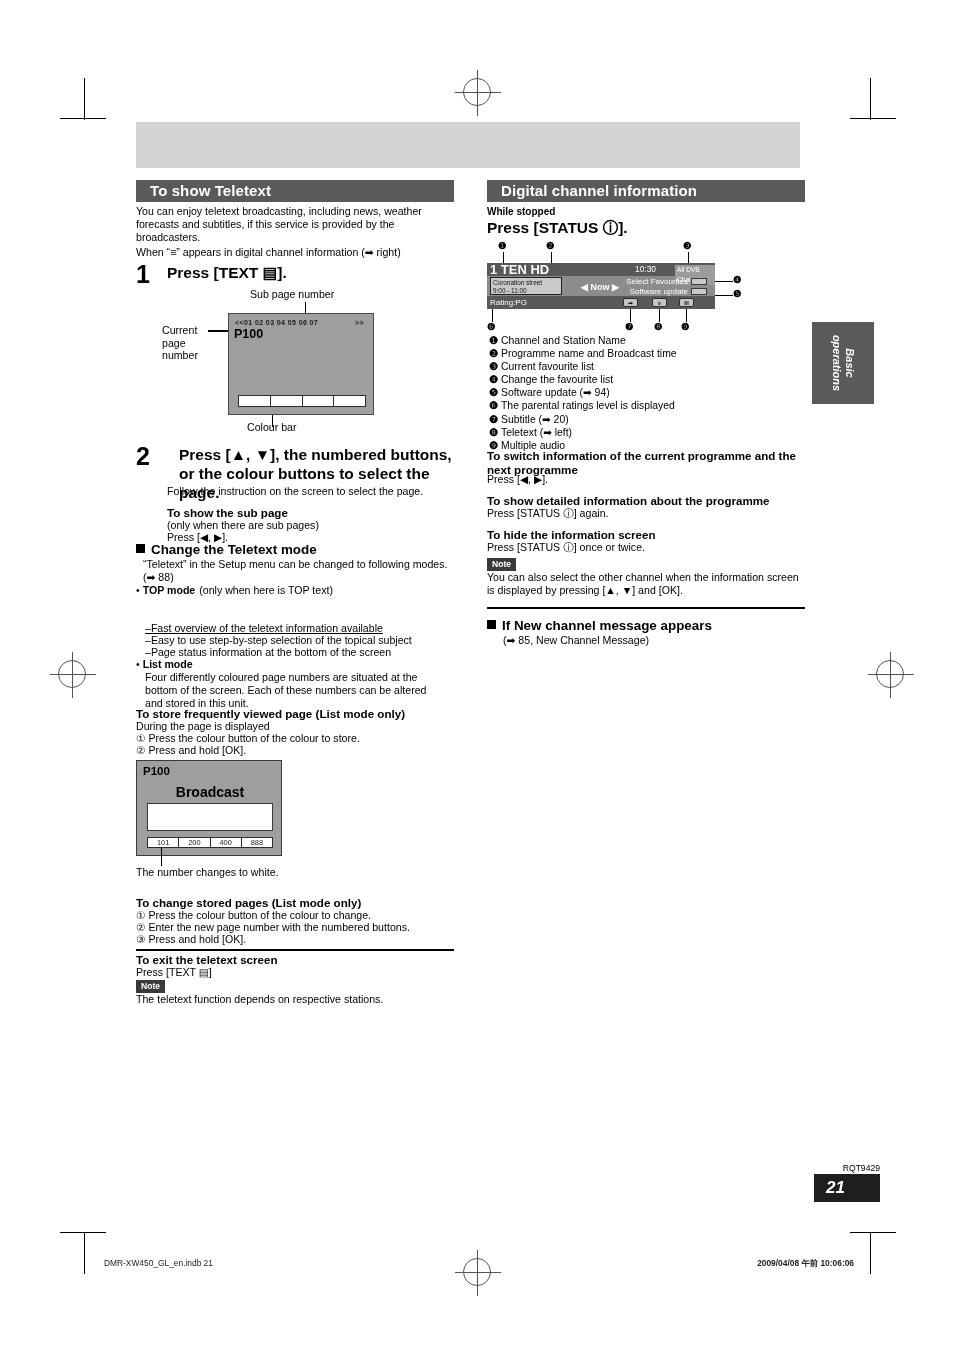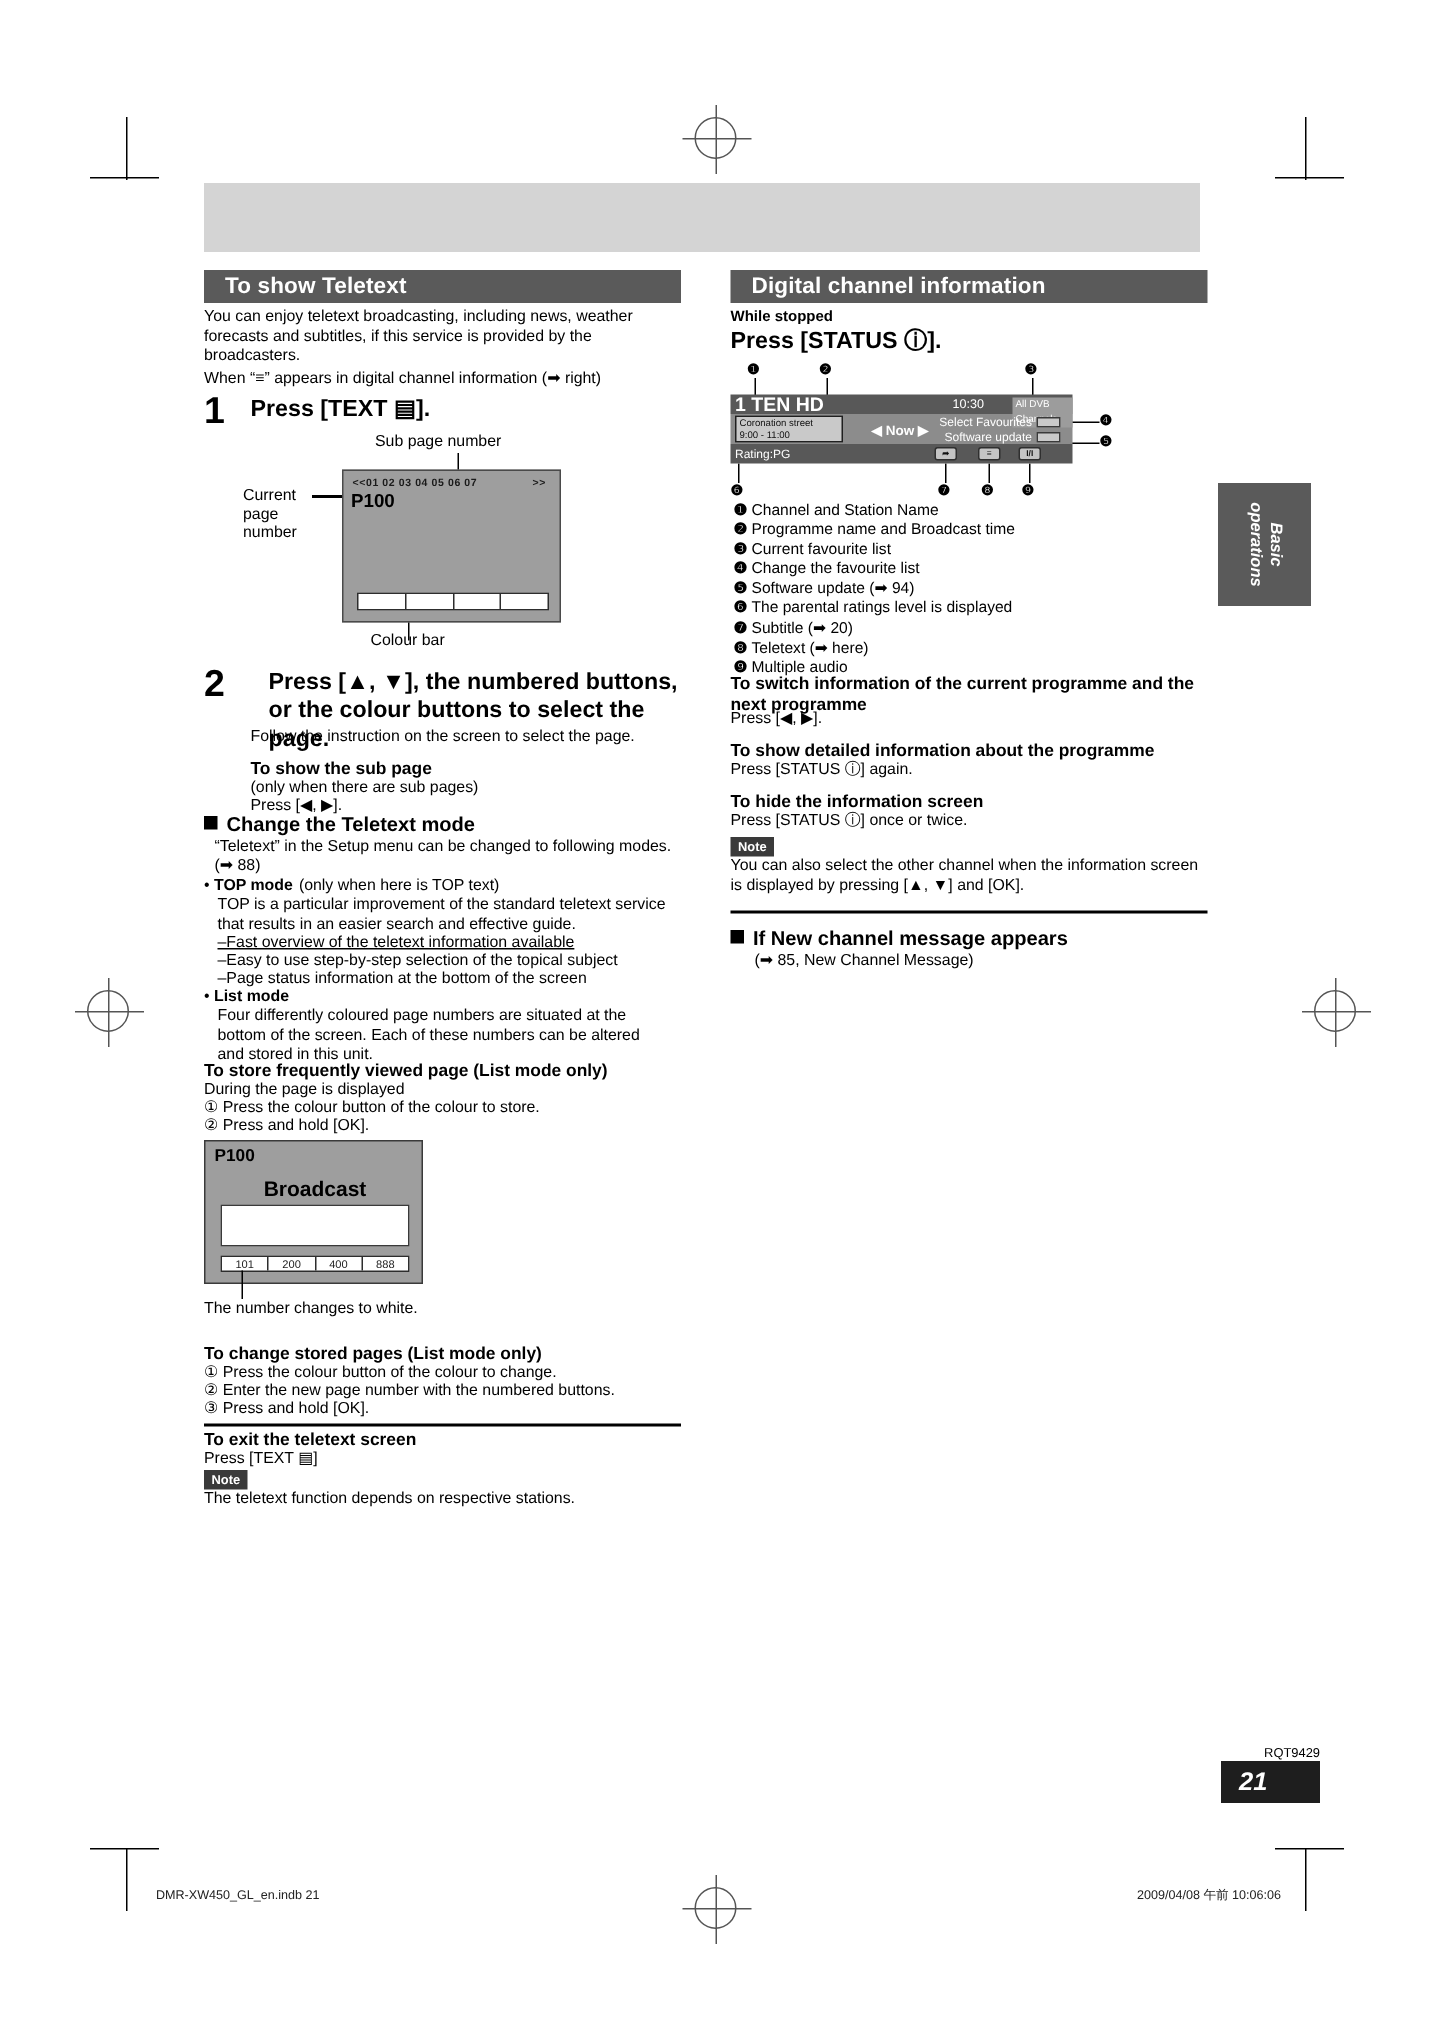--- a/index.html
+++ b/index.html
@@ -169,21 +169,20 @@
 
   <div class="hd3" style="left:136px;top:542px;">
     <span class="sq"></span><span>Change the Teletext mode</span>
   </div>
 
   <div class="t" style="left:143px;top:558px;width:312px;">“Teletext” in the Setup menu can be changed to following modes. (➡ 88)</div>
 
   <div class="t" style="left:136px;top:584px;width:316px;">
     <span>•&nbsp;</span><b>TOP mode</b><span style="margin-left:4px;">(only when here is TOP text)</span>
   </div>
-  <div class="t" style="left:145px;top:597px;width:305px;">TOP is a particular improvement of the standard teletext service that results in an easier search and effective guide.</div>
   <div class="t" style="left:145px;top:622px;text-decoration:underline;">–Fast overview of the teletext information available</div>
   <div class="t" style="left:145px;top:634px;">–Easy to use step-by-step selection of the topical subject</div>
   <div class="t" style="left:145px;top:646px;">–Page status information at the bottom of the screen</div>
 
   <div class="t" style="left:136px;top:658px;">
     <span>•&nbsp;</span><b>List mode</b>
   </div>
   <div class="t" style="left:145px;top:671px;width:302px;">Four differently coloured page numbers are situated at the bottom of the screen. Each of these numbers can be altered and stored in this unit.</div>
 
   <div class="sub-b" style="left:136px;top:707px;">To store frequently viewed page (List mode only)</div>
@@ -274,21 +273,21 @@
   </div>
 
   <div class="flist">
     <div><span class="cnum">❶</span><span>Channel and Station Name</span></div>
     <div><span class="cnum">❷</span><span>Programme name and Broadcast time</span></div>
     <div><span class="cnum">❸</span><span>Current favourite list</span></div>
     <div><span class="cnum">❹</span><span>Change the favourite list</span></div>
     <div><span class="cnum">❺</span><span>Software update (➡ 94)</span></div>
     <div><span class="cnum">❻</span><span>The parental ratings level is displayed</span></div>
     <div><span class="cnum">❼</span><span>Subtitle (➡ 20)</span></div>
-    <div><span class="cnum">❽</span><span>Teletext (➡ here)</span></div>
+    <div><span class="cnum">❽</span><span>Teletext (➡ left)</span></div>
     <div><span class="cnum">❾</span><span>Multiple audio</span></div>
   </div>
 
   <div class="sub-b" style="left:487px;top:449px;width:310px;">To switch information of the current programme and the next programme</div>
   <div class="t" style="left:487px;top:473px;">Press [◀, ▶].</div>
 
   <div class="sub-b" style="left:487px;top:494px;">To show detailed information about the programme</div>
   <div class="t" style="left:487px;top:507px;">Press [STATUS ⓘ] again.</div>
 
   <div class="sub-b" style="left:487px;top:528px;">To hide the information screen</div>
@@ -307,15 +306,15 @@
   <div class="sidetab">
     <span style="white-space:pre-line;">Basic
 operations</span>
   </div>
 
   <div class="rqt">RQT9429</div>
   <div class="pagebox">
     <span>21</span>
   </div>
   <div class="foot" style="left:104px;">DMR-XW450_GL_en.indb   21</div>
-  <div class="foot" style="right:100px;">2009/04/08   午前 10:06:06</div>
+  <div class="foot" style="right:100px;font-weight:bold;">2009/04/08   午前 10:06:06</div>
 
 </div>
 
 </body></html>

